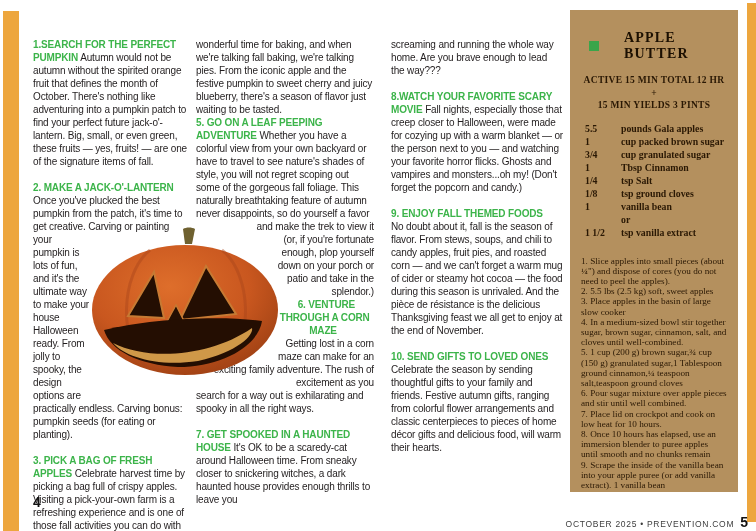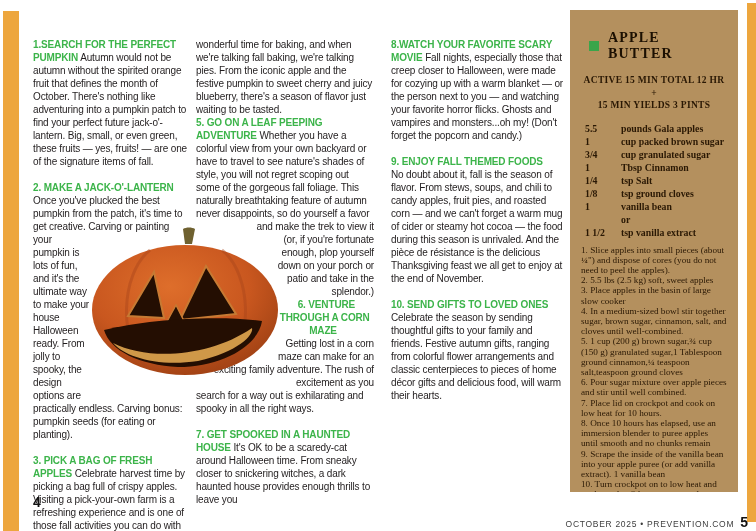--- a/index.html
+++ b/index.html
@@ -22,30 +22,30 @@
   .after{margin:0 0 13px 0;clear:left;}
   .spacer-r{float:right;width:94px;height:158px;margin-left:5px;}
   .spacer-l{float:left;width:78px;height:140px;margin-right:5px;
             shape-outside:polygon(0 0,45% 0,85% 30%,100% 55%,90% 78%,55% 95%,0 100%);}
 
   .pumpkin{position:absolute;left:88px;top:226px;width:196px;height:152px;}
 
   .recipe{position:absolute;left:570px;top:10px;width:168px;height:482px;background:#b4905e;
           font-family:"Liberation Serif",serif;color:#2a1804;padding:14px 11px 0 11px;
           box-sizing:border-box;overflow:hidden;}
-  .r-title-row{display:flex;align-items:center;gap:9px;margin:6px 0 12px 8px;}
+  .r-title-row{display:flex;align-items:center;gap:25px;margin:6px 0 12px 8px;}
   .r-bullet{width:10px;height:10px;background:#3aa54a;flex:none;}
   .r-title{font-size:14px;font-weight:bold;letter-spacing:1.2px;color:#1c1002;}
   .r-meta{text-align:center;font-weight:bold;font-size:9.5px;line-height:12.5px;
           letter-spacing:0.3px;margin-bottom:10px;}
   .r-ings{font-size:9.8px;line-height:13px;font-weight:bold;margin-left:4px;}
   .ing{display:flex;}
   .q{width:36px;flex:none;}
   .i{flex:1;}
-  .r-steps{margin-top:6px;font-size:9.2px;line-height:10.2px;}
+  .r-steps{margin-top:17px;font-size:9.2px;line-height:10.2px;}
   .r-steps p{margin:0;}
 
   .footer{position:absolute;top:494px;display:flex;align-items:baseline;gap:6px;}
   .footer-left{left:33px;}
   .footer-right{right:8px;margin-top:20px;}
   .f-text{font-size:8.5px;letter-spacing:0.7px;color:#3d3d3d;}
   .f-num{font-size:14px;font-weight:bold;color:#111;}
 </style>
 </head>
 <body>
@@ -86,20 +86,21 @@
       <p class="beside">Getting lost in a corn maze can make for an exciting family adventure. The rush of excitement as you</p>
       <p class="after">search for a way out is exhilarating and spooky in all the right ways.</p>
     </div>
     <p class="sec">
       <span class="h">7. GET SPOOKED IN A HAUNTED HOUSE</span>
       <span>It's OK to be a scaredy-cat around Halloween time. From sneaky closer to snickering witches, a dark haunted house provides enough thrills to leave you</span>
     </p>
   </section>
 
   <section class="col col3">
+    <p class="sec">screaming and running the whole way home. Are you brave enough to lead the way???</p>
     <p class="sec">
       <span class="h">8.WATCH YOUR FAVORITE SCARY MOVIE</span>
       <span>Fall nights, especially those that creep closer to Halloween, were made for cozying up with a warm blanket — or the person next to you — and watching your favorite horror flicks. Ghosts and vampires and monsters...oh my! (Don't forget the popcorn and candy.)</span>
     </p>
     <h3 class="hb">9. ENJOY FALL THEMED FOODS</h3>
     <p class="sec">No doubt about it, fall is the season of flavor. From stews, soups, and chili to candy apples, fruit pies, and roasted corn — and we can't forget a warm mug of cider or steamy hot cocoa — the food during this season is unrivaled. And the pièce de résistance is the delicious Thanksgiving feast we all get to enjoy at the end of November.</p>
     <h3 class="hb">10. SEND GIFTS TO LOVED ONES</h3>
     <p class="sec">Celebrate the season by sending thoughtful gifts to your family and friends. Festive autumn gifts, ranging from colorful flower arrangements and classic centerpieces to pieces of home décor gifts and delicious food, will warm their hearts.</p>
   </section>
 

